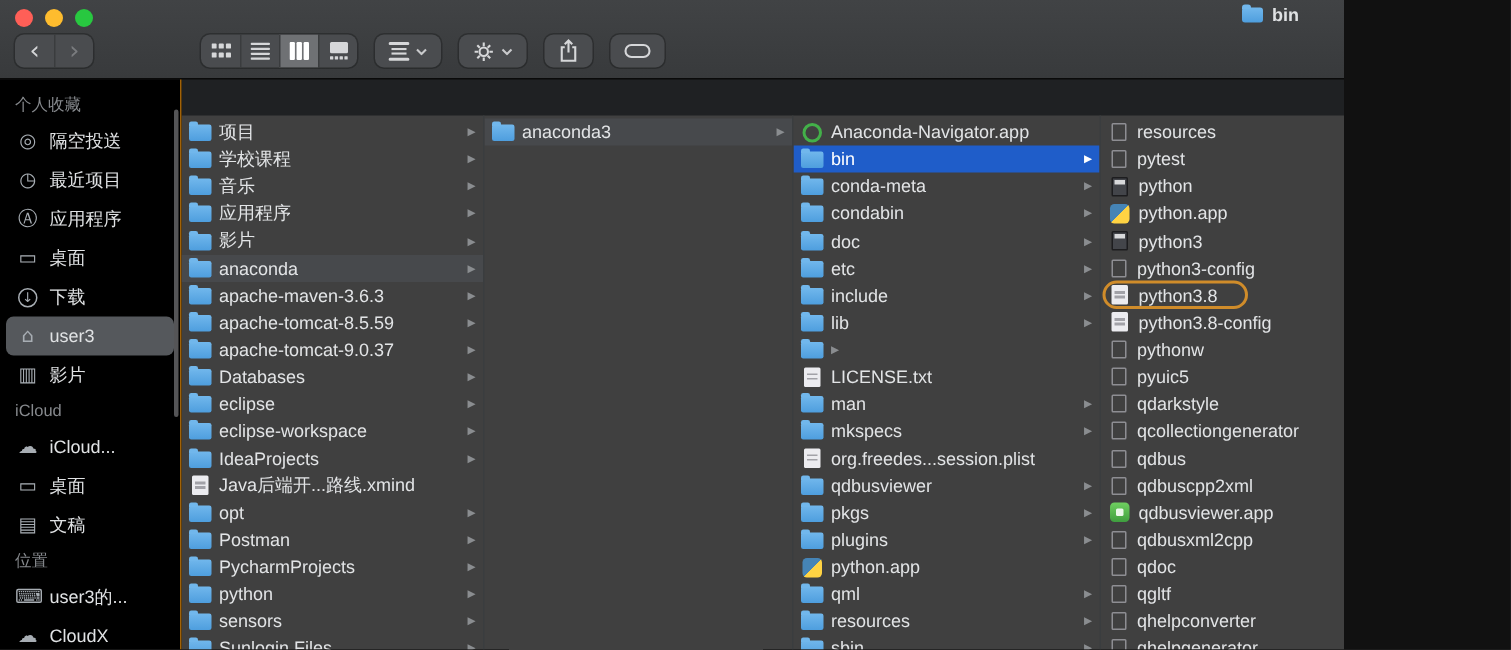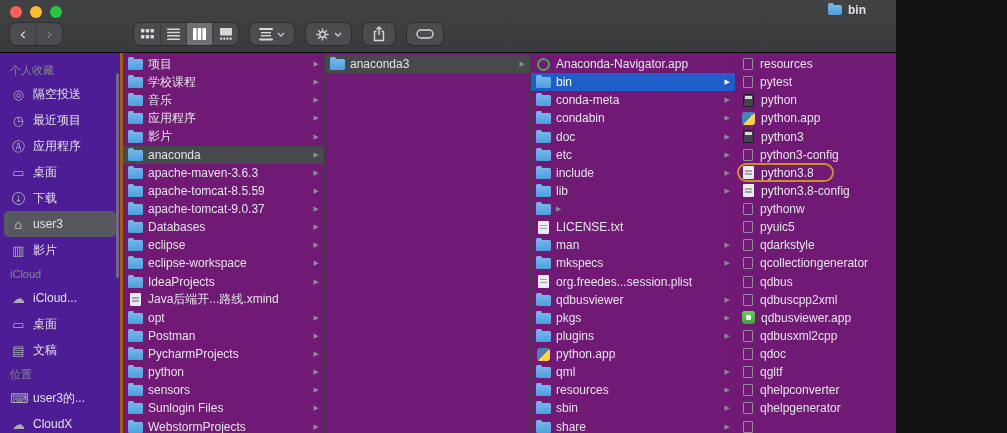--- a/index.html
+++ b/index.html
@@ -19,30 +19,30 @@
   .seg{display:flex;background:#4a4c4f;border-radius:6px;overflow:hidden;box-shadow:0 0 0 1px rgba(0,0,0,.25);}
   .seg-btn{width:26px;height:22px;display:flex;align-items:center;justify-content:center;border:none;background:transparent;padding:0;cursor:default;}
   .seg-btn + .seg-btn{border-left:1px solid #3a3c3e;}
   .seg-btn.active{background:#6f7174;}
   .nav-ch{font-size:17px;line-height:1;color:#d4d5d7;font-family:"DejaVu Sans",sans-serif;}
   .nav-ch.dis{color:#7a7c7f;}
   .views{margin-left:72px;}
   .tb-btn{margin-left:12px;height:22px;background:#4a4c4f;border:none;border-radius:6px;display:flex;align-items:center;justify-content:center;padding:0 9px;gap:4px;box-shadow:0 0 0 1px rgba(0,0,0,.25);cursor:default;}
   
   .body{display:flex;height:381px;}
-  .sidebar{width:120px;flex:none;background:#4c1d95;border-right:3px solid #a16207;padding-top:6px;position:relative;overflow:hidden;}
+  .sidebar{width:120px;flex:none;background:#000000;border-right:1px solid #a16207;padding-top:6px;position:relative;overflow:hidden;}
   .sb-header{height:22px;line-height:22px;padding:0 10px;font-size:11px;color:#86898d;white-space:nowrap;overflow:hidden;}
   .sb-item{display:flex;align-items:center;gap:6px;height:26px;padding:0 6px;margin:0 4px;border-radius:5px;font-size:12px;color:#e0e2e4;}
   .sb-item.sel{background:#55585c;}
   .si{width:17px;flex:none;text-align:center;color:#a7adb3;font-size:13px;line-height:1;font-family:"DejaVu Sans",sans-serif;}
   .si-download{width:13px;height:13px;margin:0 2px;border:1.5px solid #a7adb3;border-radius:50%;font-size:9px;line-height:12px;box-sizing:border-box;}
   .sb-label{flex:1;white-space:nowrap;overflow:hidden;text-overflow:ellipsis;}
   .sb-scroll{position:absolute;right:1px;top:20px;width:3px;height:205px;background:#9a9a9e;opacity:.55;border-radius:2px;}
   
-  .columns{flex:1;display:flex;background:#701a75;}
+  .columns{flex:1;display:flex;background:#404040;margin-top:24px;}
   .col{flex:none;border-right:1px solid #3a3d3f;padding-top:2px;position:relative;overflow:hidden;}
   .columns .col:nth-child(1){width:201px;}
   .columns .col:nth-child(2){width:205px;}
   .columns .col:nth-child(3){width:204px;}
   .columns .col:nth-child(4){width:214px;}
   .col-empty{flex:1;border-right:none;}
   .row{display:flex;align-items:center;gap:5px;height:18.14px;padding:0 5px;font-size:12px;position:relative;}
   .row .lbl{flex:1;white-space:nowrap;overflow:hidden;text-overflow:ellipsis;color:#e2e4e6;}
   .chev{flex:none;font-size:7px;color:#8a8d90;font-family:"DejaVu Sans",sans-serif;}
   .row.sel-gray{background:#47494c;}

